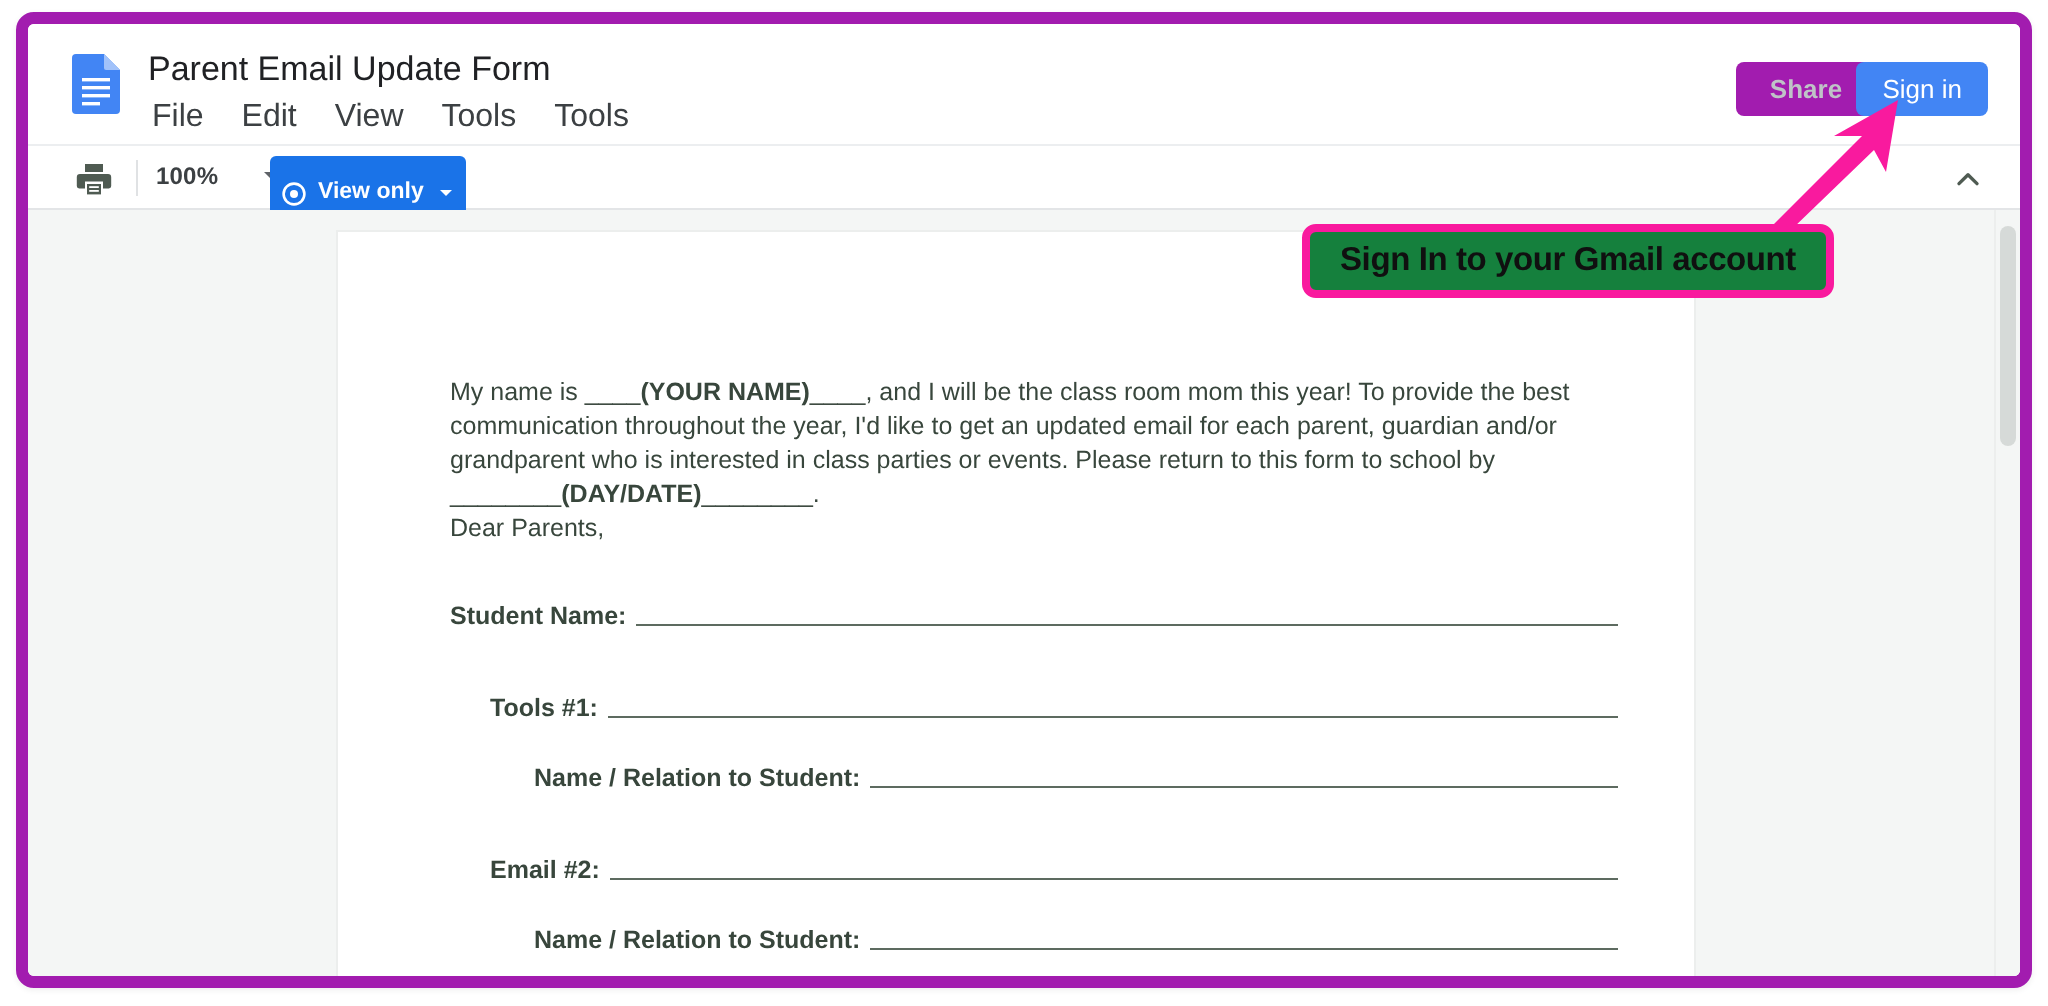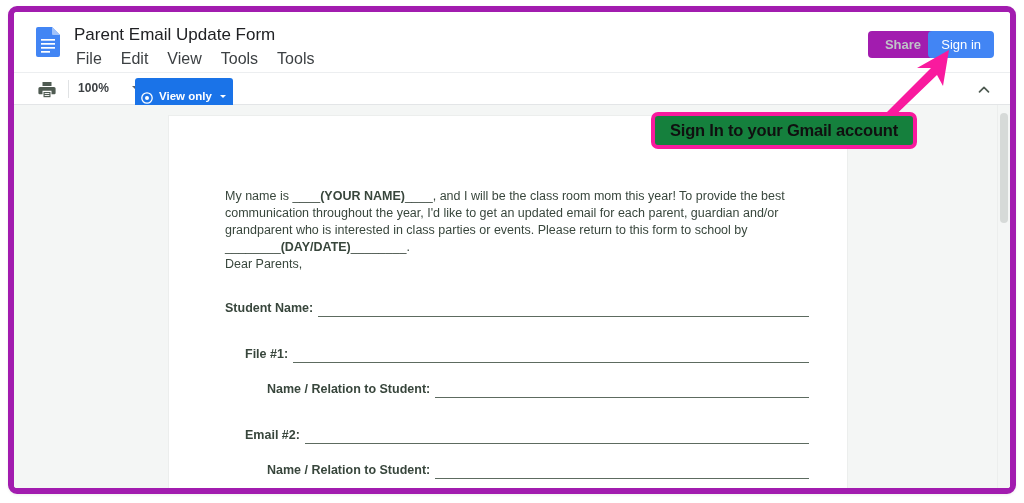--- a/index.html
+++ b/index.html
@@ -251,21 +251,21 @@
   }
   .salutation { margin-bottom: 17px; }
   .para { margin-bottom: 0; }
   .para b { font-weight: 700; }
 
   .fields {
     margin-top: 27px;
   }
   .field-row {
     display: flex;
-    align-items: flex-end;
+    align-items: flex-start;
     white-space: nowrap;
   }
   .field-label {
     font-weight: 700;
     color: #38463c;
     font-size: 12.5px;
     line-height: 17px;
   }
   .field-line {
     flex: 1;
@@ -418,21 +418,21 @@
           <div class="fields">
 
             <div class="field-row">
               <span class="field-label">Student Name:</span>
               <span class="field-line"></span>
             </div>
 
             <div class="gap-lg"></div>
 
             <div class="field-row indent-1">
-              <span class="field-label">File #1:</span>
+              <span class="field-label">Tools #1:</span>
               <span class="field-line"></span>
             </div>
 
             <div class="gap-md"></div>
 
             <div class="field-row indent-2">
               <span class="field-label">Name / Relation to Student:</span>
               <span class="field-line"></span>
             </div>
 

